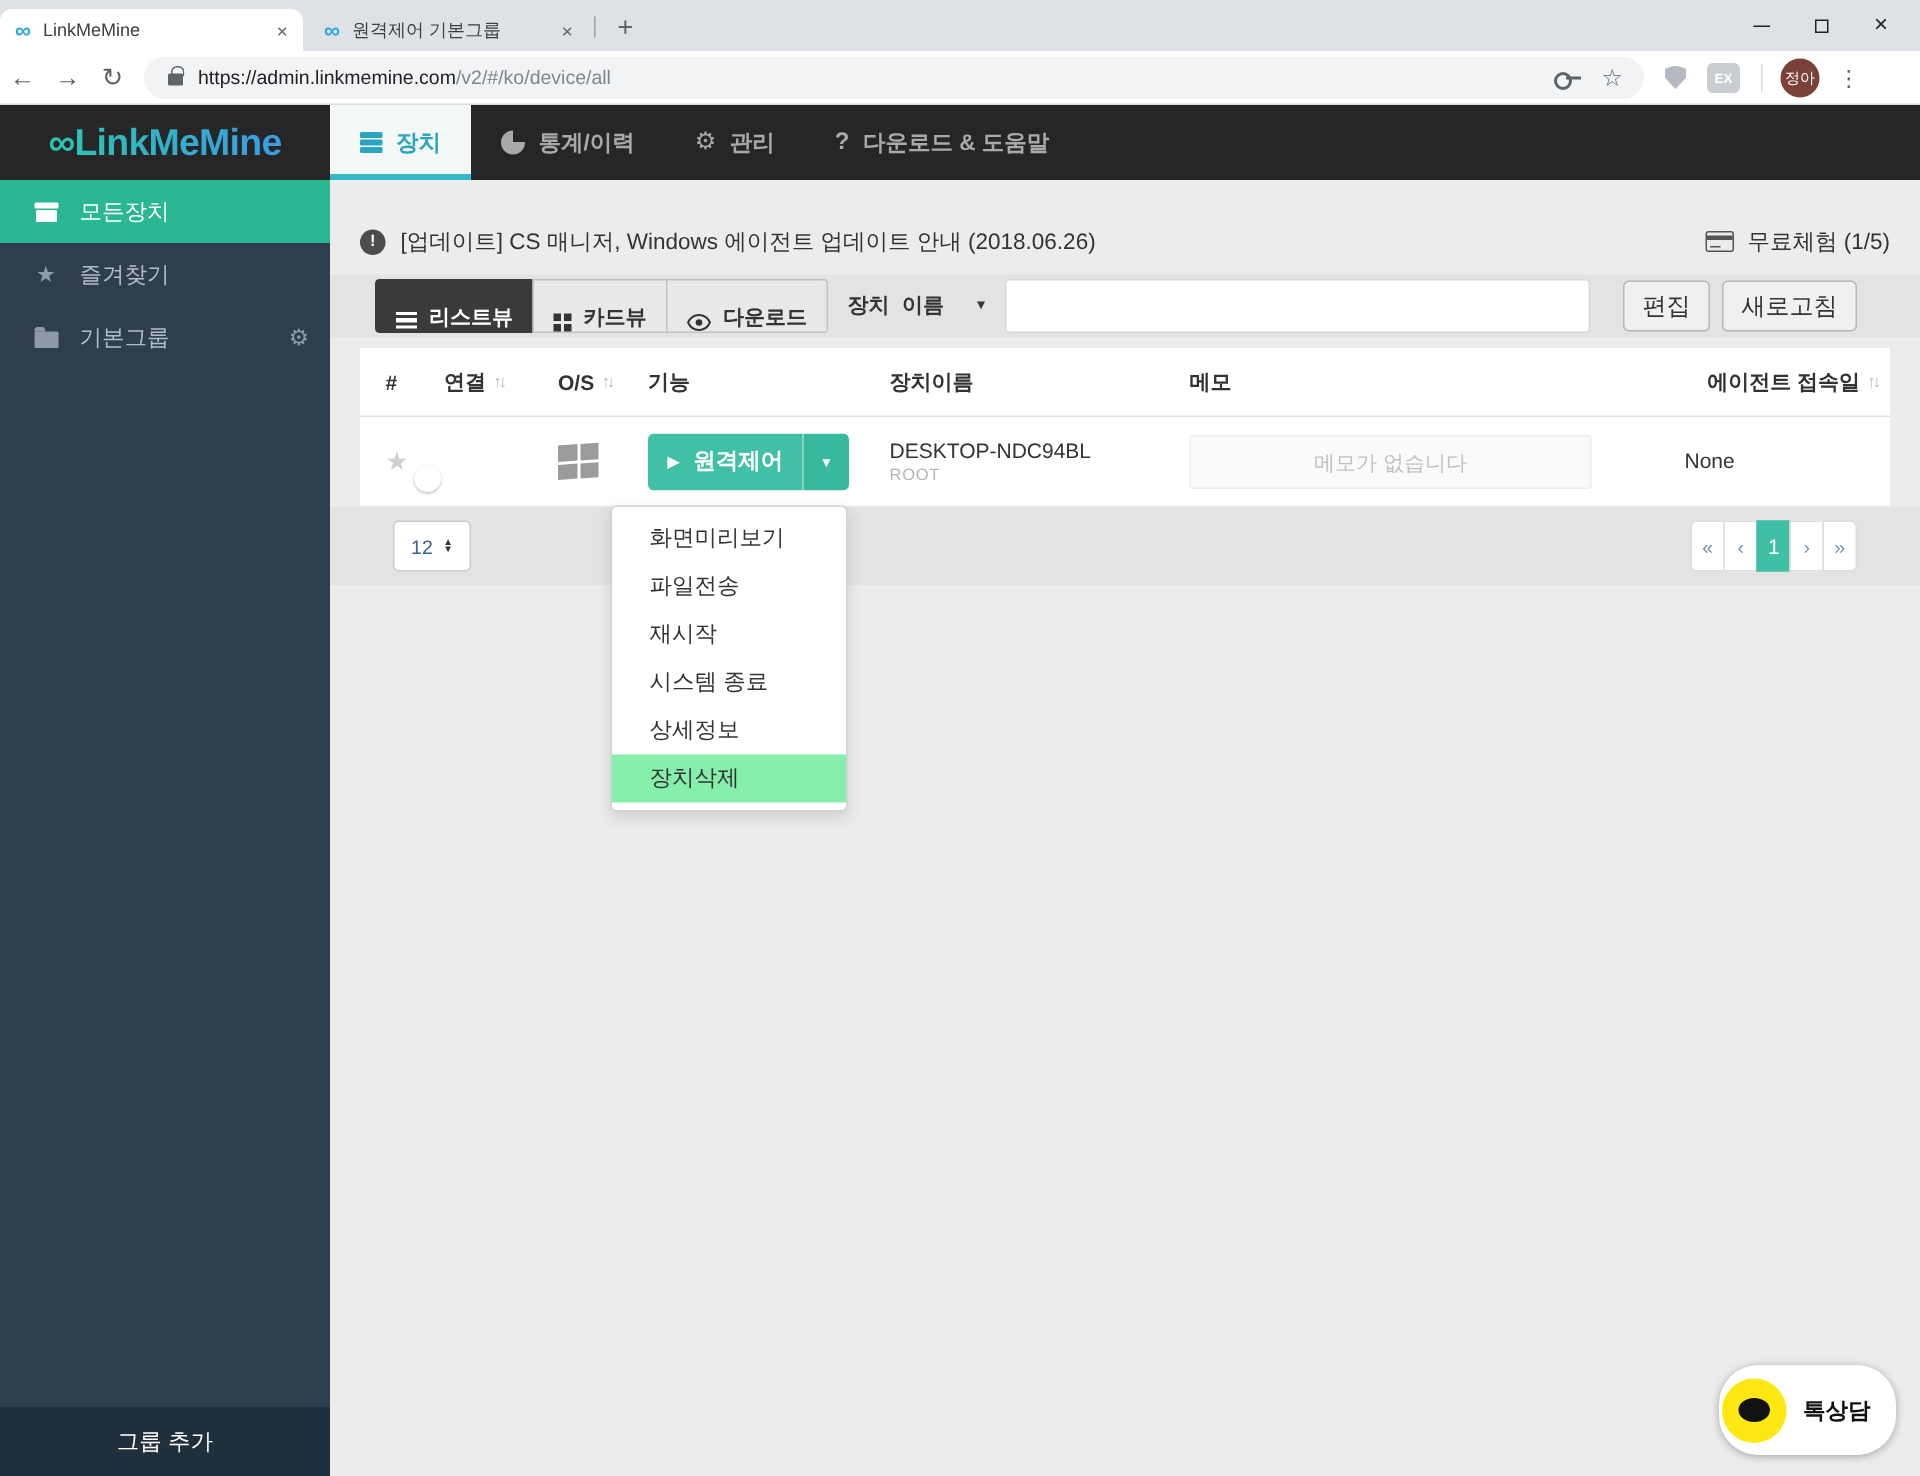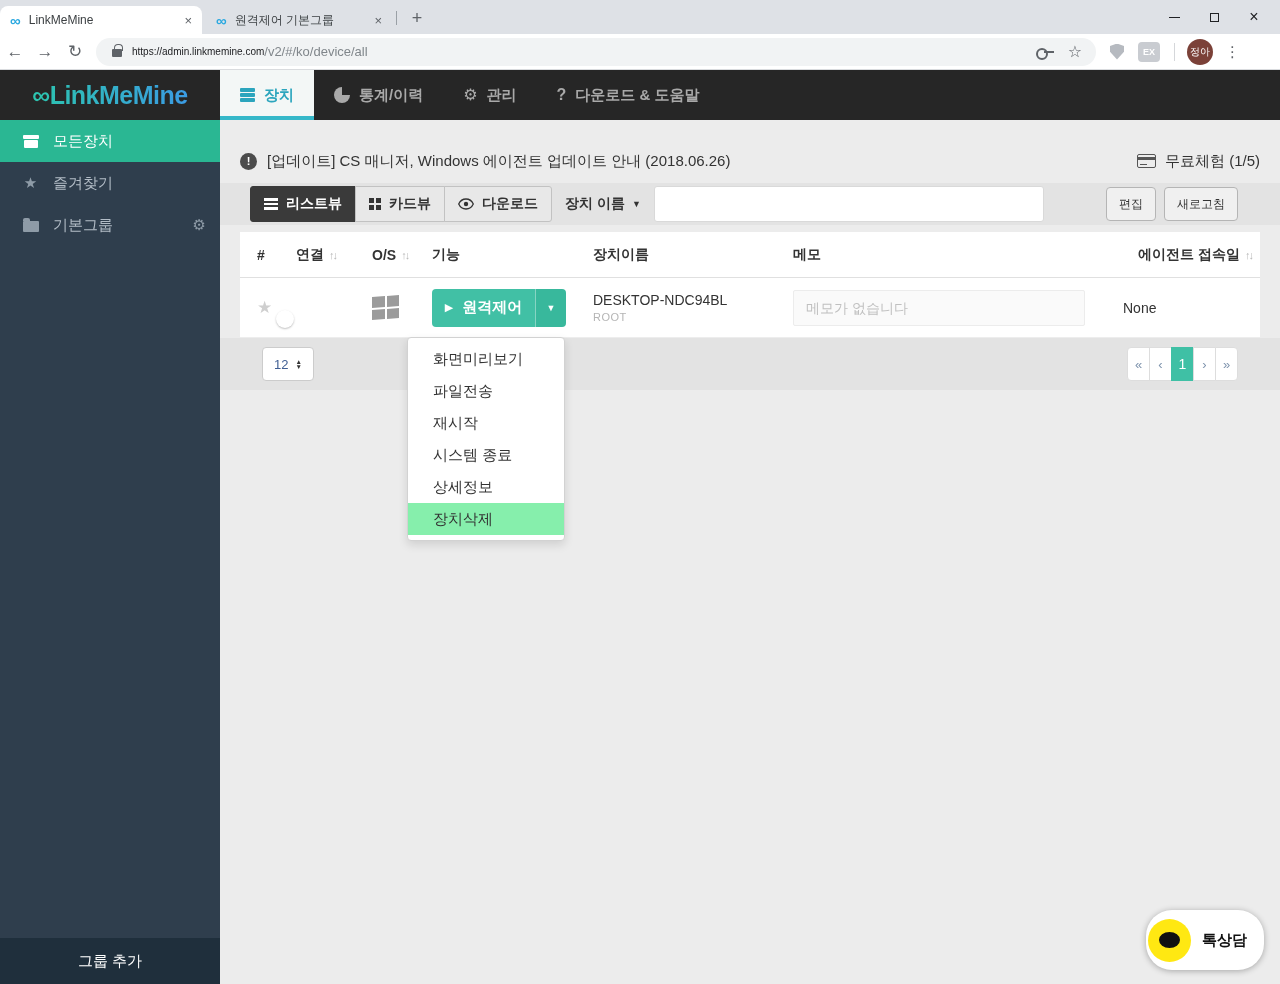--- a/index.html
+++ b/index.html
@@ -21,21 +21,21 @@
   .ic-min { width:11px; border-bottom:1.5px solid #202124; }
   .ic-restore { width:9px; height:9px; border:1.2px solid #202124; position:relative; background:#dee1e6; }
   .ic-restore:before { content:''; position:absolute; top:-4px; left:2px; width:9px; height:9px; border:1.2px solid #202124; z-index:-1; }
   .ic-close { font-size:16px; line-height:1; }
 
   .urlbar { position:absolute; top:34px; left:0; right:0; height:36px; background:#fff; border-bottom:1px solid #d9dbde; display:flex; align-items:center; }
   .navbtn { width:30px; text-align:center; font-size:17px; color:#5f6368; }
   .urlpill { margin-left:6px; width:1000px; height:28px; background:#f1f3f4; border-radius:14px; display:flex; align-items:center; padding:0 14px; }
   .lock { width:10px; height:8px; background:#5f6368; border-radius:1px; position:relative; margin:2px 10px 0 2px; }
   .lock:before { content:''; position:absolute; top:-5px; left:1.5px; width:7px; height:6px; border:1.5px solid #5f6368; border-bottom:none; border-radius:4px 4px 0 0; }
-  .urltext { font-size:10px; color:#202124; white-space:nowrap; }
+  .urltext { font-size:13px; color:#202124; white-space:nowrap; }
   .urlpath { font-size:13px; color:#80868b; white-space:nowrap; }
   .urlpill .spacer { flex:1; }
   .key { position:relative; width:18px; height:10px; margin-right:14px; }
   .key:before { content:''; position:absolute; left:0; top:1px; width:8px; height:8px; border:2px solid #5f6368; border-radius:50%; }
   .key:after { content:''; position:absolute; left:8px; top:4px; width:10px; height:2.5px; background:#5f6368; box-shadow:6px 3px 0 -1px #5f6368, 3px 3px 0 -1px #5f6368; }
   .bstar { font-size:16px; color:#5f6368; }
   .ext-shield { width:14px; height:16px; background:#b6bac0; clip-path:polygon(50% 0%,100% 15%,100% 52%,50% 100%,0% 52%,0% 15%); margin-left:14px; }
   .ext-badge { width:22px; height:20px; background:#c9ccd1; border-radius:4px; color:#fff; font-size:9px; font-weight:bold; display:flex; align-items:center; justify-content:center; margin-left:14px; }
   .url-sep { width:1px; height:18px; background:#d5d7da; margin-left:14px; }
   .avatar { width:26px; height:26px; border-radius:50%; background:#7b4138; color:#fff; font-size:10px; display:flex; align-items:center; justify-content:center; margin-left:12px; }
@@ -75,33 +75,33 @@
   .announce { position:absolute; top:20px; left:20px; right:20px; height:42px; display:flex; align-items:center; justify-content:space-between; }
   .ann-left { display:flex; align-items:center; gap:10px; color:#333; font-size:15px; }
   .ic-info { width:17px; height:17px; border-radius:50%; background:#4c4c4c; color:#fff; font-size:11px; font-weight:bold; display:flex; align-items:center; justify-content:center; }
   .ann-right { display:flex; align-items:center; gap:9px; color:#333; font-size:15px; }
   .ic-card { width:19px; height:14px; border:1.5px solid #555; border-radius:2px; position:relative; }
   .ic-card:before { content:''; position:absolute; top:2px; left:0; right:0; height:3px; background:#555; }
   .ic-card:after { content:''; position:absolute; bottom:2px; left:2px; width:7px; height:1.5px; background:#555; }
 
   .toolbar-band { position:absolute; top:63px; left:0; right:0; height:42px; background:#e3e3e3; }
   .band-inner { position:absolute; left:30px; top:3px; display:flex; align-items:center; }
-  .vbtn { height:36px; display:flex; align-items:center; gap:8px; padding:0 13px; background:#e8e8e8; border:1px solid #c2c2c2; color:#333; font-size:14px; font-weight:bold; cursor:pointer; }
+  .vbtn { height:36px; display:flex; align-items:flex-end; gap:8px; padding:0 13px; background:#e8e8e8; border:1px solid #c2c2c2; color:#333; font-size:14px; font-weight:bold; cursor:pointer; }
   .vbtn + .vbtn { margin-left:-1px; }
   .vbtn-first { border-radius:3px 0 0 3px; }
   .vbtn-last { border-radius:0 3px 3px 0; }
   .vbtn-dark { background:#3a3a3a; border-color:#3a3a3a; color:#fff; }
   .ic-ham i { display:block; width:14px; height:2.5px; margin:2px 0; background:currentColor; }
   .ic-grid { width:12px; height:12px; display:grid; grid-template-columns:5px 5px; grid-template-rows:5px 5px; gap:2px; }
   .ic-grid i { background:currentColor; }
-  .filter-dd { display:flex; align-items:center; gap:7px; padding:0 13px; font-size:14px; font-weight:bold; color:#333; cursor:pointer; }
+  .filter-dd { display:flex; align-items:center; gap:22px; padding:0 13px; font-size:14px; font-weight:bold; color:#333; cursor:pointer;font-family:Liberation Mono, monospace; }
   .caret-down { font-size:9px; color:#333; }
   .search-input { width:390px; height:36px; border:1px solid #d9d9d9; border-radius:3px; background:#fff; padding:0 10px; font-size:14px; font-family:inherit; outline:none; }
   .band-right { position:absolute; right:42px; top:4px; display:flex; gap:8px; }
-  .gbtn { height:34px; padding:0 12px; background:#f0f0f0; border:1px solid #b5b5b5; border-radius:4px; font-size:12px; color:#333; display:flex; align-items:center; cursor:pointer; }
+  .gbtn { height:34px; padding:0 12px; background:#f0f0f0; border:1px solid #b5b5b5; border-radius:4px; font-size:16px; color:#333; display:flex; align-items:center; cursor:pointer; }
 
   .table-panel { position:absolute; top:112px; left:20px; width:1020px; background:#fff; }
   .thead { height:46px; display:flex; align-items:center; border-bottom:1px solid #e0e0e0; font-size:14px; font-weight:bold; color:#333; }
   .trow { height:60px; display:flex; align-items:center; border-bottom:1px solid #ededed; }
   .c1 { width:40px; padding-left:17px; }
   .c2 { width:80px; padding-left:16px; }
   .c3 { width:60px; padding-left:12px; }
   .c4 { width:162px; padding-left:12px; }
   .c5 { width:200px; padding-left:11px; }
   .c6 { flex:1; padding-left:11px; }
@@ -113,21 +113,21 @@
   .toggle { width:40px; height:22px; border-radius:11px; background:#53cf5d; position:relative; cursor:pointer; }
   .toggle:after { content:''; position:absolute; right:2px; top:2px; width:18px; height:18px; border-radius:50%; background:#fff; box-shadow:0 1px 2px rgba(0,0,0,.25); }
   .winlogo { width:28px; height:24px; display:grid; grid-template-columns:12.5px 12.5px; grid-template-rows:10.5px 10.5px; gap:2px; transform:skewY(-4deg); }
   .winlogo i { background:#9b9b9b; }
   .remote-btn { width:134px; height:38px; display:flex; border-radius:4px; overflow:hidden; cursor:pointer; }
   .rb-main { flex:1; background:#41c0a5; color:#fff; display:flex; align-items:center; justify-content:center; gap:9px; font-size:15px; font-weight:bold; }
   .rb-play { font-size:11px; }
   .rb-caret { width:31px; background:#38b89c; border-left:1px solid rgba(255,255,255,.4); display:flex; align-items:center; justify-content:center; color:#fff; font-size:9px; }
   .dev-name { font-size:14px; font-weight:normal; color:#333; }
   .dev-owner { font-size:11px; color:#b5b5b5; letter-spacing:.5px; margin-top:3px; }
-  .memo-input { width:292px; height:36px; background:#fafafa; border:1px solid #ececec; border-radius:2px; padding:0 12px; font-size:14px; font-family:inherit; color:#555; outline:none; }
+  .memo-input { width:268px; height:36px; background:#fafafa; border:1px solid #ececec; border-radius:2px; padding:0 12px; font-size:14px; font-family:inherit; color:#555; outline:none;text-align:center; }
   .memo-input::placeholder { color:#c0c0c0; }
   .agent-date { font-size:14px; color:#333; }
 
   .footer-band { position:absolute; top:218px; left:0; right:0; height:52px; background:#e3e3e3; }
   .psize { position:absolute; left:42px; top:9px; width:52px; height:34px; background:#fff; border:1px solid #ccc; border-radius:4px; display:flex; align-items:center; justify-content:center; gap:7px; cursor:pointer; }
   .psize .num { font-size:13px; color:#3f5e93; }
   .spin { display:flex; flex-direction:column; font-size:6.5px; line-height:5px; color:#333; }
   .pager { position:absolute; right:42px; top:9px; display:flex; }
   .pcell { width:23px; height:34px; background:#fff; border:1px solid #ddd; margin-left:-1px; display:flex; align-items:center; justify-content:center; font-size:13px; color:#7e93ad; cursor:pointer; }
   .pcell-first { border-radius:4px 0 0 4px; margin-left:0; }

